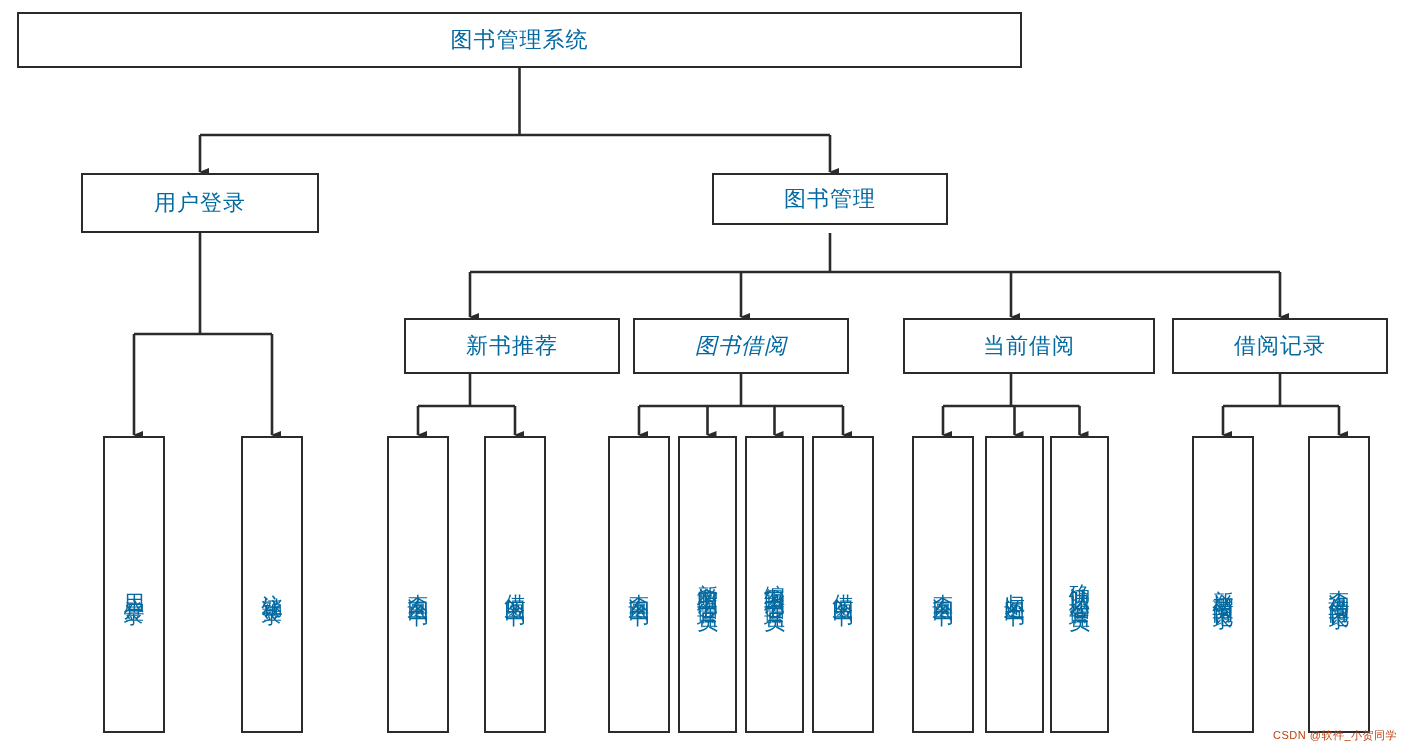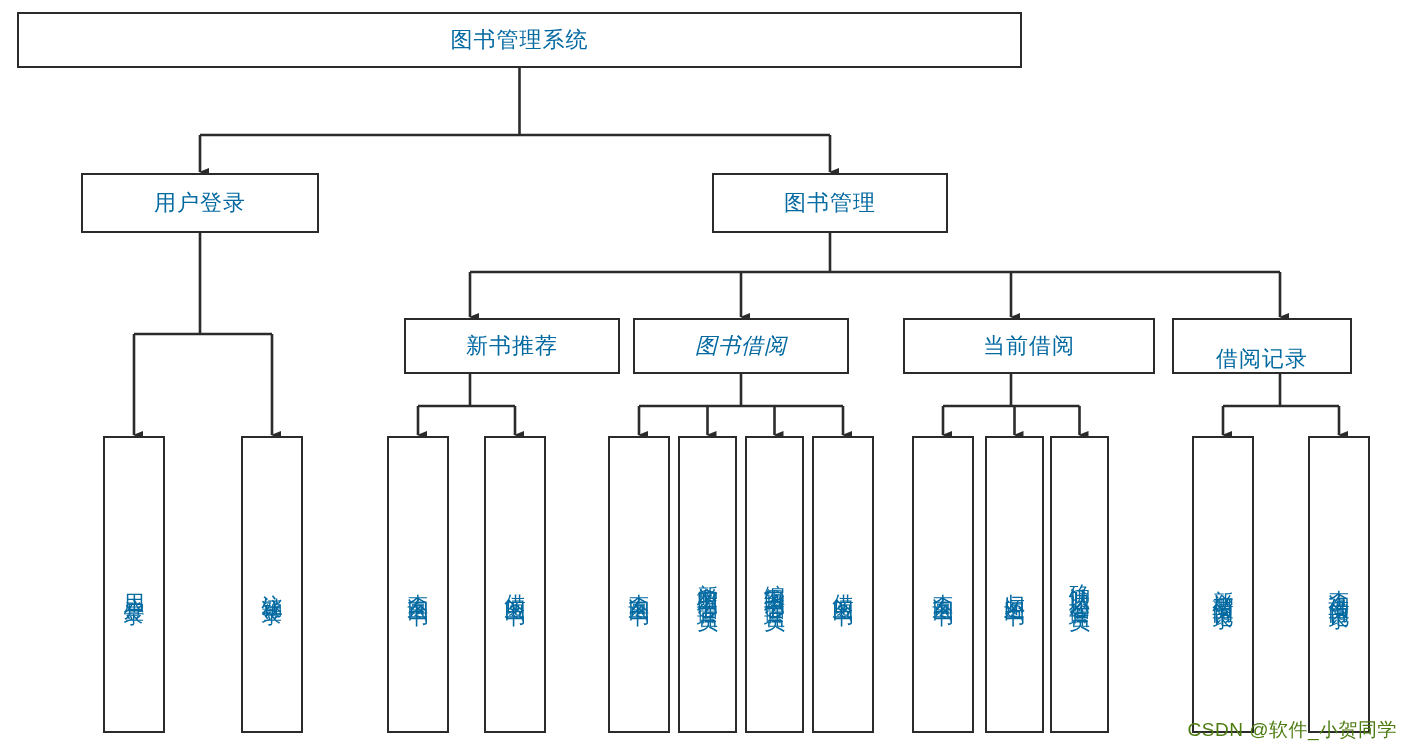--- a/index.html
+++ b/index.html
@@ -57,22 +57,22 @@
     white-space: normal;
     max-height: 100%;
   }
   .node-label {
     display: block;
   }
   #watermark {
     position: absolute;
     right: 8px;
     bottom: 4px;
-    font-size: 19px;
-    color: #4d7c0f;
+    font-size: 11px;
+    color: #c2410c;
     letter-spacing: 0.5px;
     z-index: 5;
     user-select: none;
   }
 </style>
 </head>
 <body>
 
 <div id="diagram-root">
 
@@ -120,37 +120,37 @@
   </svg>
 
   <div class="node horizontal" style="left: 17px; top: 12px; width: 1005px; height: 56px;">
     <span class="node-label">图书管理系统</span>
   </div>
 
   <div class="node horizontal" style="left: 81px; top: 173px; width: 238px; height: 60px;">
     <span class="node-label">用户登录</span>
   </div>
 
-  <div class="node horizontal" style="left: 712px; top: 173px; width: 236px; height: 60px;">
+  <div class="node horizontal" style="left: 712px; top: 173px; width: 236px; height: 52px;">
     <span class="node-label">图书管理</span>
   </div>
 
   <div class="node horizontal" style="left: 362px; top: 318px; width: 216px; height: 56px; margin-left: 42px;">
     <span class="node-label">新书推荐</span>
   </div>
 
   <div class="node horizontal" style="left: 633px; top: 318px; width: 216px; height: 56px; font-style: italic;">
     <span class="node-label">图书借阅</span>
   </div>
 
   <div class="node horizontal" style="left: 903px; top: 318px; width: 252px; height: 56px;">
     <span class="node-label">当前借阅</span>
   </div>
 
-  <div class="node horizontal" style="left: 1172px; top: 318px; width: 180px; height: 56px; align-items: flex-end;">
+  <div class="node horizontal" style="left: 1172px; top: 318px; width: 216px; height: 56px;">
     <span class="node-label">借阅记录</span>
   </div>
 
   <div class="node vertical" style="left: 103px; top: 436px; width: 62px; height: 297px;">
     <span class="node-label">用户登录</span>
   </div>
 
   <div class="node vertical" style="left: 241px; top: 436px; width: 62px; height: 297px;">
     <span class="node-label">注销登录</span>
   </div>

